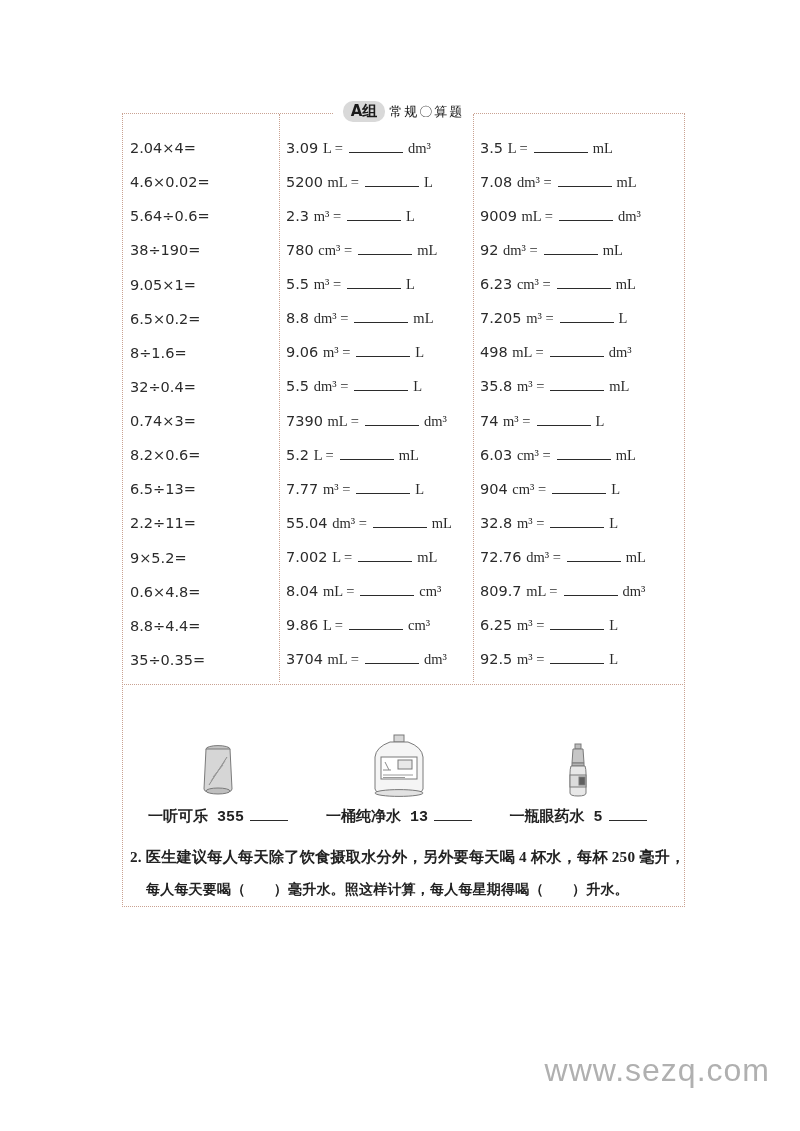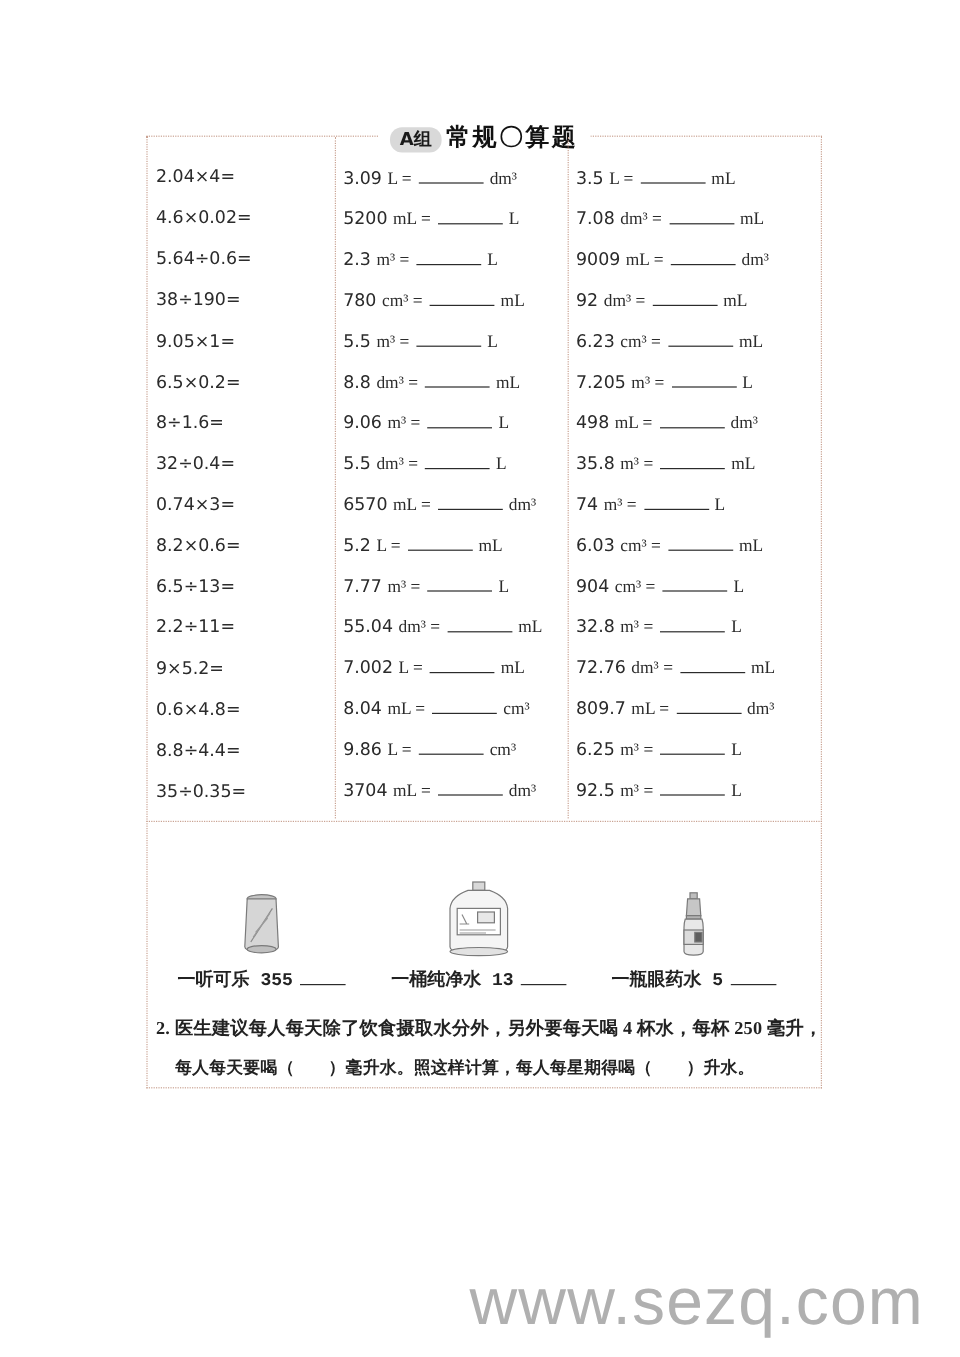--- a/index.html
+++ b/index.html
@@ -8,21 +8,21 @@
   .sheet{position:absolute;left:122px;top:113px;width:561px;height:792px;
          border:1px dotted #c9a292;}
   
   .sec-header{position:absolute;left:0;width:100%;text-align:center;pointer-events:none;}
   .sec-header .inner{display:inline-block;background:#fff;padding:0 10px;white-space:nowrap;}
   .a-header{top:-13px;}
   .b-header{top:559px;}
   .badge{display:inline-block;background:#d9d9d9;border-radius:10px;padding:0 8px;
          font-weight:bold;font-size:15px;line-height:21px;color:#1a1a1a;
          font-family:"DejaVu Sans",sans-serif;}
-  .sec-title{font-weight:bold;font-size:20px;letter-spacing:2px;color:#111;}
+  .sec-title{font-weight:normal;font-size:13px;letter-spacing:2px;color:#111;}
   
   .sep{position:absolute;top:0;height:568px;border-left:1px dotted #c9a292;}
   .sep1{left:156px;} .sep2{left:350px;}
   
   .col{position:absolute;top:26px;height:528px;display:flex;flex-direction:column;
        justify-content:space-between;}
   .col1{left:7px;width:145px;}
   .col2{left:163px;width:184px;}
   .col3{left:357px;width:200px;}
   .eq{font-family:"DejaVu Sans",sans-serif;font-size:14.5px;color:#2b2b2b;white-space:nowrap;}
@@ -41,21 +41,21 @@
   .q1-item{position:absolute;top:615px;width:160px;text-align:center;font-family:Liberation Mono, monospace;}
   .q1-item .img{height:70px;display:flex;align-items:flex-end;justify-content:center;}
   .q1-cap{margin-top:8px;font-size:15px;font-weight:600;white-space:nowrap;}
   .q1-i1{left:15px;} .q1-i2{left:196px;} .q1-i3{left:375px;}
   
   .q2-l1{position:absolute;left:7px;top:733px;font-size:15.2px;font-weight:600;
          letter-spacing:0.2px;white-space:nowrap;}
   .q2-l2{position:absolute;left:23px;top:767px;font-size:14px;font-weight:600;
          letter-spacing:0.2px;white-space:nowrap;}
   .watermark{position:absolute;right:30px;top:1052px;font-family:"Liberation Sans",sans-serif;
-             font-size:55px;color:#b0b0b0;letter-spacing:1px;}
+             font-size:32px;color:#b0b0b0;letter-spacing:1px;}
 </style>
 </head>
 <body>
 
 <div class="page">
   <div class="sheet">
 
     <div class="sec-header a-header">
       <span class="inner">
         <span class="badge">A组</span>
@@ -86,21 +86,21 @@
       </div>
     <div class="col col2" id="col2">
         <div class="conv"><span class="num">3.09 </span><span class="unit">L =</span><span class="blank"></span><span class="unit">dm³</span></div>
         <div class="conv"><span class="num">5200 </span><span class="unit">mL =</span><span class="blank"></span><span class="unit">L</span></div>
         <div class="conv"><span class="num">2.3 </span><span class="unit">m³ =</span><span class="blank"></span><span class="unit">L</span></div>
         <div class="conv"><span class="num">780 </span><span class="unit">cm³ =</span><span class="blank"></span><span class="unit">mL</span></div>
         <div class="conv"><span class="num">5.5 </span><span class="unit">m³ =</span><span class="blank"></span><span class="unit">L</span></div>
         <div class="conv"><span class="num">8.8 </span><span class="unit">dm³ =</span><span class="blank"></span><span class="unit">mL</span></div>
         <div class="conv"><span class="num">9.06 </span><span class="unit">m³ =</span><span class="blank"></span><span class="unit">L</span></div>
         <div class="conv"><span class="num">5.5 </span><span class="unit">dm³ =</span><span class="blank"></span><span class="unit">L</span></div>
-        <div class="conv"><span class="num">6570 </span><span class="unit">mL =</span><span class="blank"></span><span class="unit">dm³</span></div>
+        <div class="conv"><span class="num">7390 </span><span class="unit">mL =</span><span class="blank"></span><span class="unit">dm³</span></div>
         <div class="conv"><span class="num">5.2 </span><span class="unit">L =</span><span class="blank"></span><span class="unit">mL</span></div>
         <div class="conv"><span class="num">7.77 </span><span class="unit">m³ =</span><span class="blank"></span><span class="unit">L</span></div>
         <div class="conv"><span class="num">55.04 </span><span class="unit">dm³ =</span><span class="blank"></span><span class="unit">mL</span></div>
         <div class="conv"><span class="num">7.002 </span><span class="unit">L =</span><span class="blank"></span><span class="unit">mL</span></div>
         <div class="conv"><span class="num">8.04 </span><span class="unit">mL =</span><span class="blank"></span><span class="unit">cm³</span></div>
         <div class="conv"><span class="num">9.86 </span><span class="unit">L =</span><span class="blank"></span><span class="unit">cm³</span></div>
         <div class="conv"><span class="num">3704 </span><span class="unit">mL =</span><span class="blank"></span><span class="unit">dm³</span></div>
       </div>
     <div class="col col3" id="col3">
         <div class="conv"><span class="num">3.5 </span><span class="unit">L =</span><span class="blank"></span><span class="unit">mL</span></div>

